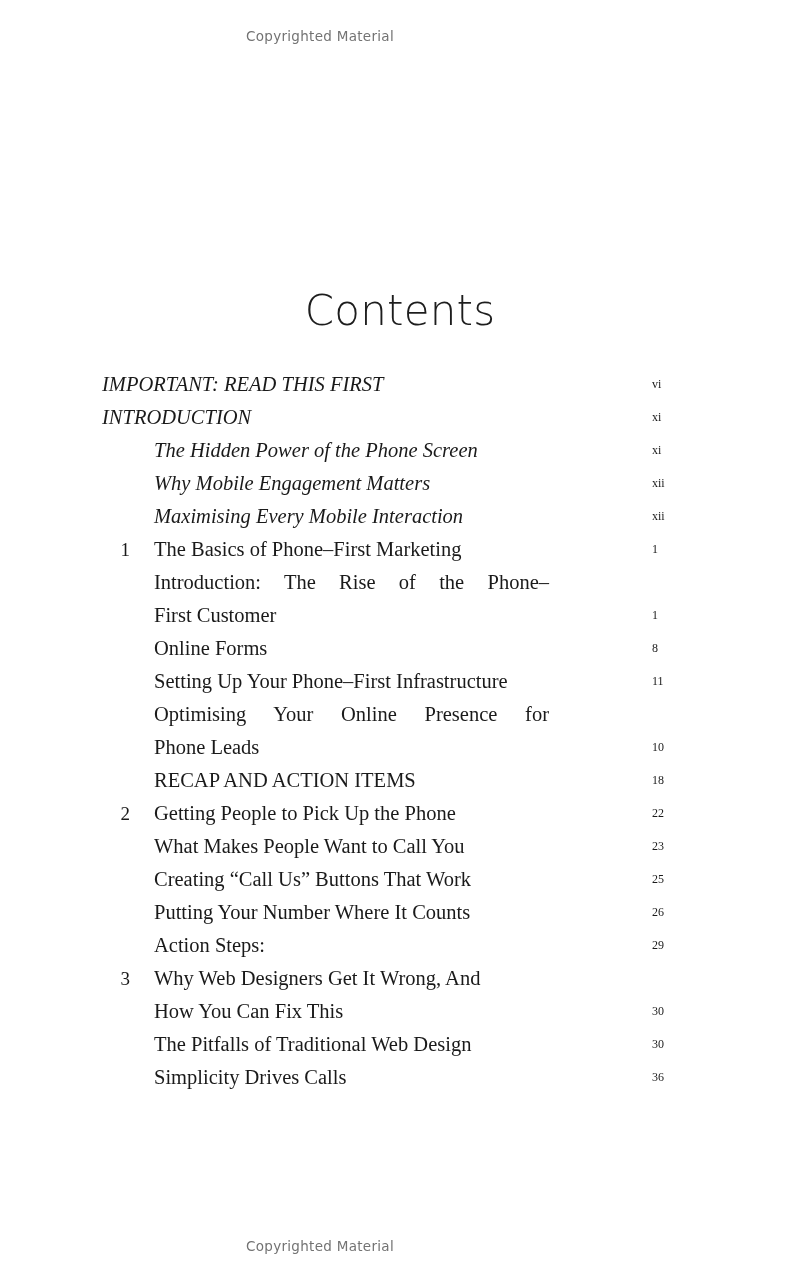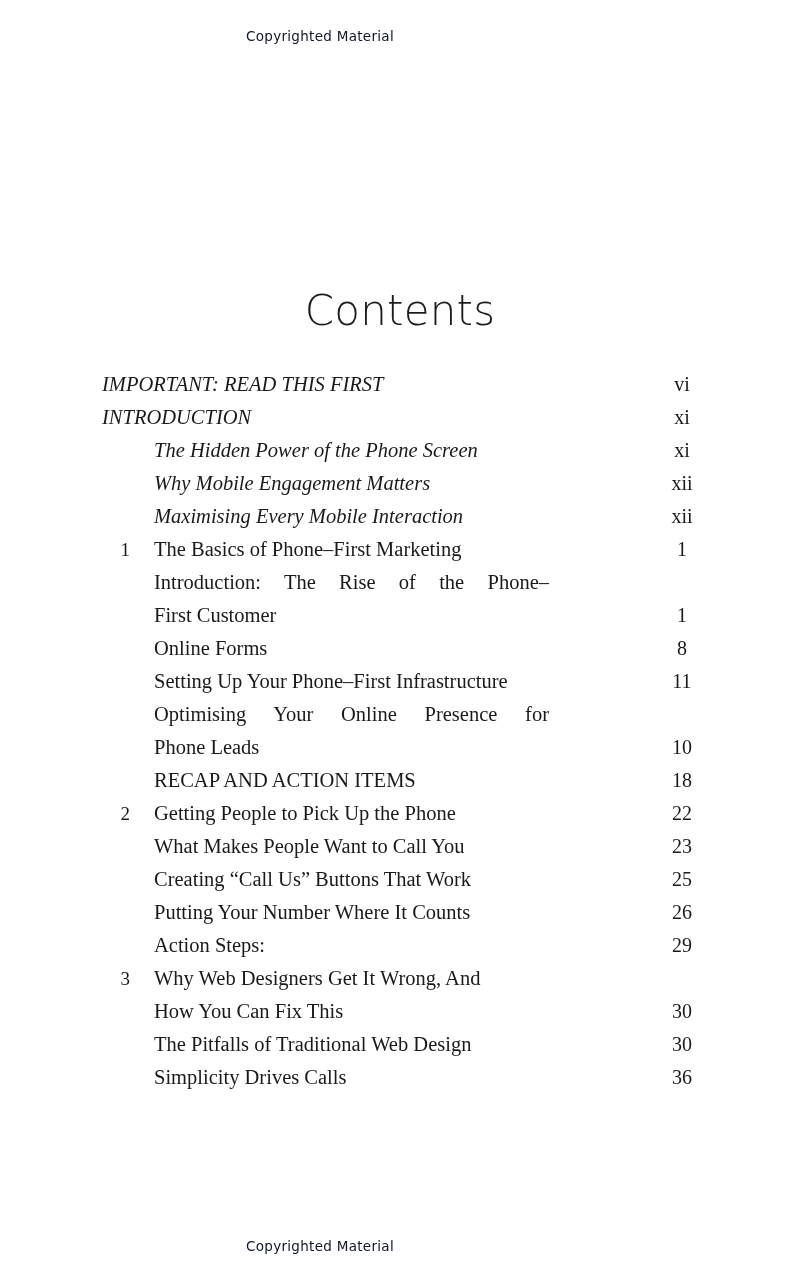--- a/index.html
+++ b/index.html
@@ -19,21 +19,21 @@
   
   .running-head,
   .running-foot {
     position: absolute;
     left: 0;
     width: 640px;
     text-align: center;
     font-family: "DejaVu Sans", "Liberation Sans", sans-serif;
     font-size: 13.5px;
     letter-spacing: 0.3px;
-    color: #0f172a;
+    color: #737373;
   }
   .running-head { top: 28px; }
   .running-foot { top: 1238px; }
 
   
   .page-title {
     position: absolute;
     left: 0;
     top: 258px;
     width: 800px;
@@ -88,22 +88,22 @@
     white-space: normal;
   }
 
   .italic { font-style: italic; }
 
   .pageno {
     position: absolute;
     right: 0;
     top: 0;
     width: 60px;
-    text-align: center;
-    font-size: 20px;
+    text-align: left;
+    font-size: 12px;
   }
 </style>
 </head>
 <body>
 
 <div class="running-head">Copyrighted Material</div>
 
 <h1 class="page-title">Contents</h1>
 
 <div class="toc" id="toc-list">

